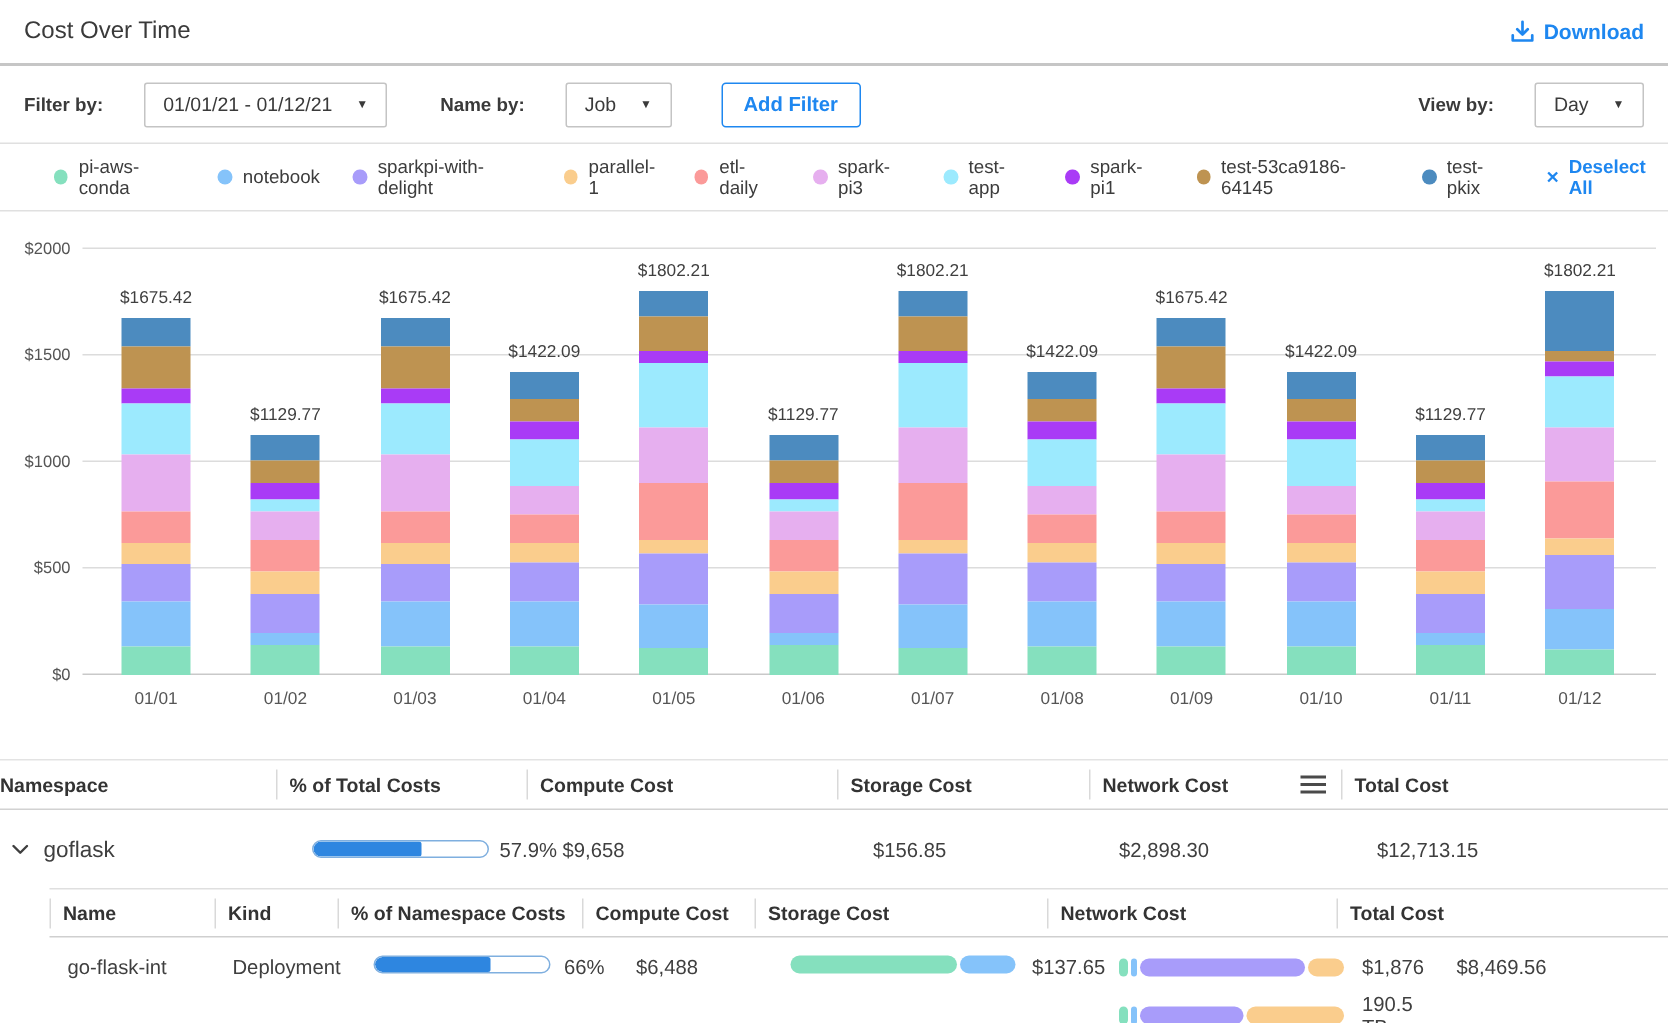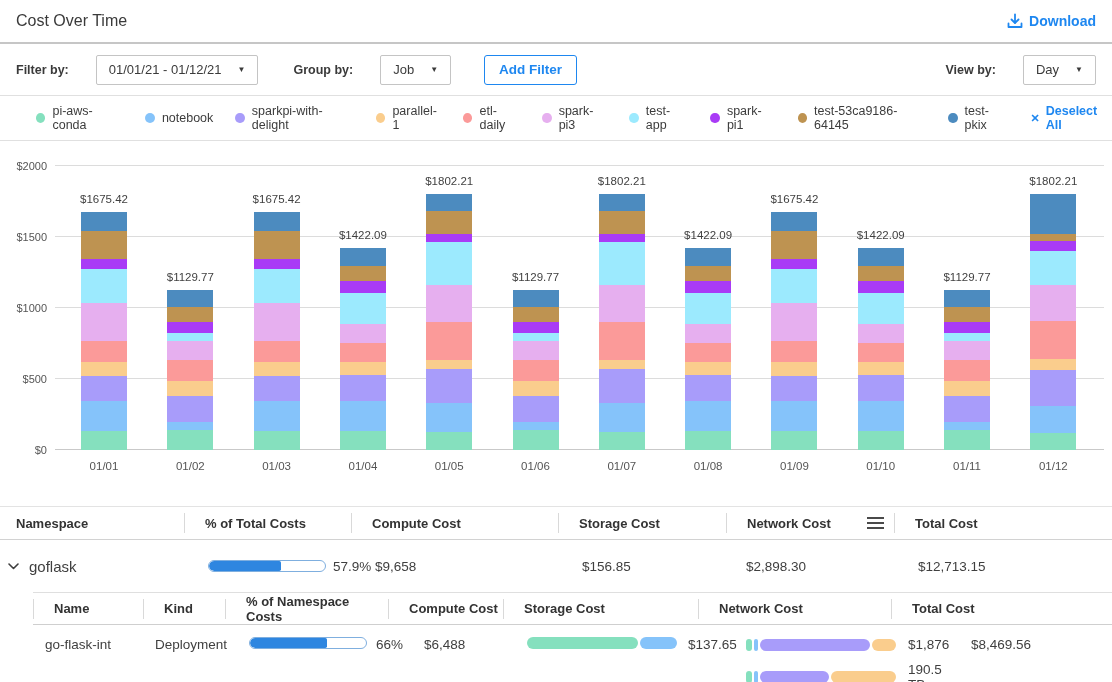--- a/index.html
+++ b/index.html
@@ -49,23 +49,23 @@
     color:#3f3f3f; }
   .xlab { position:absolute; top:294px; width:70px; text-align:center;
     font-size:11.5px; color:#555; }
 
   .gap { height:16px; }
 
   
   .thead { display:grid; grid-template-columns:184px 167px 207px 168px 168px 1fr;
     height:34px; align-items:center; border-top:1px solid #e3e3e3;
     border-bottom:1px solid #d2d2d2; font-size:13px; font-weight:bold; color:#333; }
-  .th { display:flex; align-items:center; height:20px; padding-left:20px; }
+  .th { display:flex; align-items:center; height:20px; padding-left:8px; }
   .th.sep { border-left:1px solid #d9d9d9; }
-  .th.first { padding-left:16px; }
+  .th.first { padding-left:0; }
   .hamburger { margin-left:auto; margin-right:10px; display:flex;
     flex-direction:column; gap:3px; cursor:pointer; }
   .hamburger i { display:block; width:17px; height:2px; background:#4a4a4a; }
 
   .trow { display:grid; grid-template-columns:184px 167px 207px 168px 168px 1fr;
     height:52px; align-items:center; font-size:13.5px; cursor:pointer; }
   .td { padding-left:24px; }
   .td.name { display:flex; align-items:center; gap:10px; padding-left:8px;
     font-size:15px; }
   .td.pct { display:flex; align-items:center; gap:7px; }
@@ -110,21 +110,21 @@
     <span>Download</span>
   </a>
 </header>
 
 <div class="filterbar">
   <span class="flabel">Filter by:</span>
   <div class="select">
     <span>01/01/21 - 01/12/21</span>
     <span class="caret">▼</span>
   </div>
-  <span class="flabel" style="margin-left:8px">Group by:</span>
+  <span class="flabel" style="margin-left:8px">Name by:</span>
   <div class="select">
     <span>Job</span>
     <span class="caret">▼</span>
   </div>
   <button class="add-filter">Add Filter</button>
   <div class="spacer"></div>
   <span class="flabel">View by:</span>
   <div class="select">
     <span>Day</span>
     <span class="caret">▼</span>

